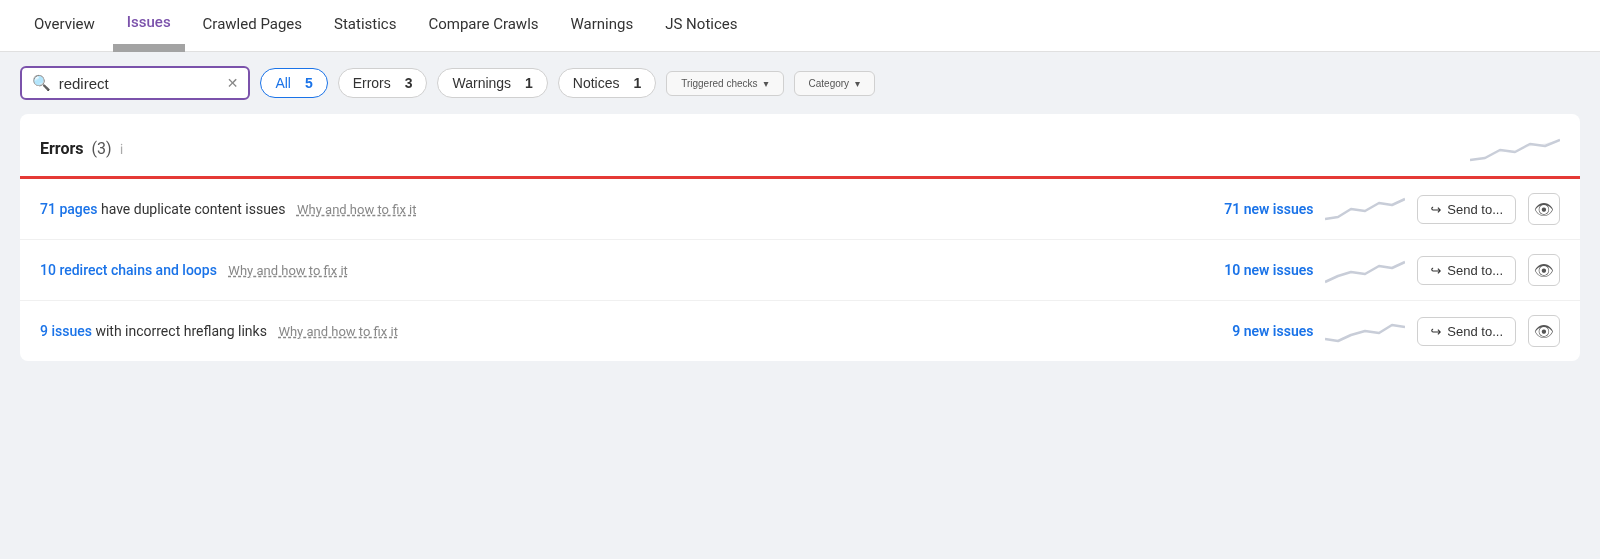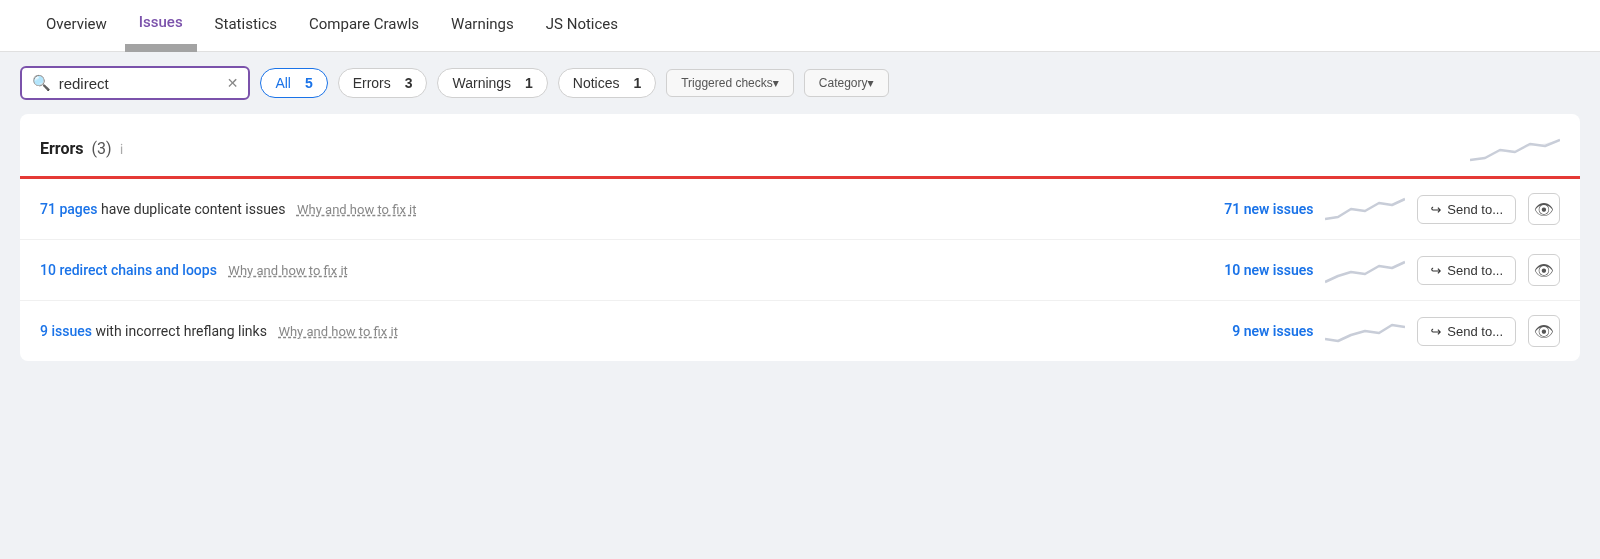--- a/index.html
+++ b/index.html
@@ -7,21 +7,21 @@
       font-family: -apple-system, BlinkMacSystemFont, 'Segoe UI', Roboto, sans-serif;
       background: #f0f2f5;
       font-size: 14px;
       color: #333;
     }
 
     
     .top-nav {
       background: #fff;
       border-bottom: 1px solid #e0e0e0;
-      padding: 0 32px;
+      padding: 0 20px;
       display: flex;
       align-items: center;
       height: 52px;
       gap: 4px;
     }
     .nav-item {
       padding: 16px 14px;
       font-size: 15px;
       color: #333;
       cursor: pointer;
@@ -93,25 +93,26 @@
       font-weight: 600;
     }
     .filter-btn.all-btn {
       border-color: #1a73e8;
       color: #1a73e8;
     }
 
     .dropdown-btn {
       display: flex;
       align-items: center;
+      gap: 6px;
       padding: 6px 14px;
       border-radius: 6px;
       border: 1.5px solid #d0d0d0;
       background: #f8f8f8;
-      font-size: 12px;
+      font-size: 10px;
       cursor: pointer;
       color: #555;
       white-space: nowrap;
     }
 
     
     .main-content {
       padding: 0 20px 20px 20px;
       background: #f0f2f5;
     }
@@ -250,20 +251,21 @@
     .last-row .mini-chart {
       margin-left: auto;
     }
   </style>
 </head>
 <body>
 
 <nav class="top-nav">
   <a class="nav-item">Overview</a>
   <a class="nav-item active">Issues</a>
+  <a class="nav-item">Crawled Pages</a>
   <a class="nav-item">Statistics</a>
   <a class="nav-item">Compare Crawls</a>
   <a class="nav-item">Warnings</a>
   <a class="nav-item">JS Notices</a>
 </nav>
 
 <div class="filter-bar">
 
   <div class="search-box">
     <span class="search-icon-el">🔍</span>

